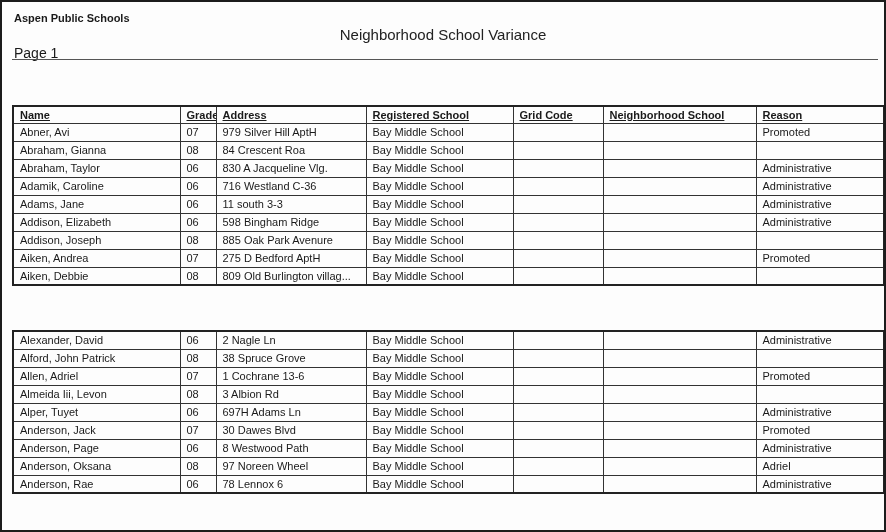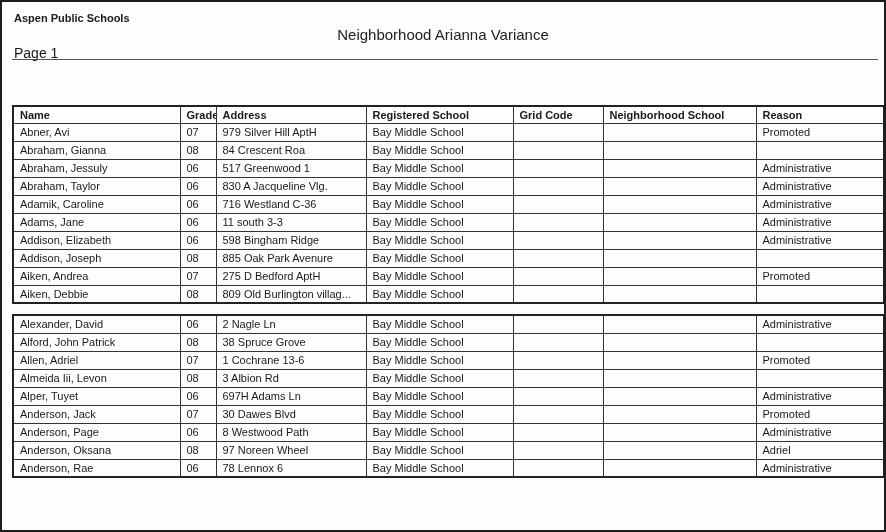--- a/index.html
+++ b/index.html
@@ -56,53 +56,54 @@
     position: absolute;
     left: 10px;
     width: 871px;
     border-collapse: collapse;
     table-layout: fixed;
     border: 2px solid #222;
     font-size: 11px;
     background: #fdfdfd;
   }
   table.block-1 { top: 103px; }
-  table.block-2 { top: 312px; }
+  table.block-2 { top: 328px; }
 
   table.variance th,
   table.variance td {
     border: 1px solid #333;
     padding: 0 4px 0 6px;
     height: 18px;
     text-align: left;
     vertical-align: middle;
     font-weight: normal;
     white-space: nowrap;
     overflow: hidden;
   }
   table.variance th {
     font-weight: bold;
     height: 17px;
+    text-decoration: underline;
   }
 
   col.c-name   { width: 167px; }
   col.c-grade  { width: 36px; }
   col.c-addr   { width: 150px; }
   col.c-reg    { width: 147px; }
   col.c-grid   { width: 90px; }
   col.c-nbh    { width: 153px; }
   col.c-reason { width: 128px; }
 </style>
 </head>
 <body>
 
 <div class="frame">
 
   <div class="org-name">Aspen Public Schools</div>
-  <div class="report-title">Neighborhood Arianna Variance</div>
+  <div class="report-title">Neighborhood School Variance</div>
   <div class="page-label">Page 1</div>
   <div class="header-divider"></div>
 
   <table class="variance block-1">
     <colgroup>
       <col class="c-name">
         <col class="c-grade">
         <col class="c-addr">
         <col class="c-reg">
       <col class="c-grid">
@@ -133,29 +134,20 @@
         <tr>
           <td>Abraham, Gianna</td>
           <td>08</td>
           <td>84 Crescent Roa</td>
           <td>Bay Middle School</td>
           <td></td>
           <td></td>
           <td></td>
         </tr>
         <tr>
-          <td>Abraham, Jessuly</td>
-          <td>06</td>
-          <td>517 Greenwood 1</td>
-          <td>Bay Middle School</td>
-          <td></td>
-          <td></td>
-          <td>Administrative</td>
-        </tr>
-        <tr>
           <td>Abraham, Taylor</td>
           <td>06</td>
           <td>830 A Jacqueline Vlg.</td>
           <td>Bay Middle School</td>
           <td></td>
           <td></td>
           <td>Administrative</td>
         </tr>
         <tr>
           <td>Adamik, Caroline</td>

